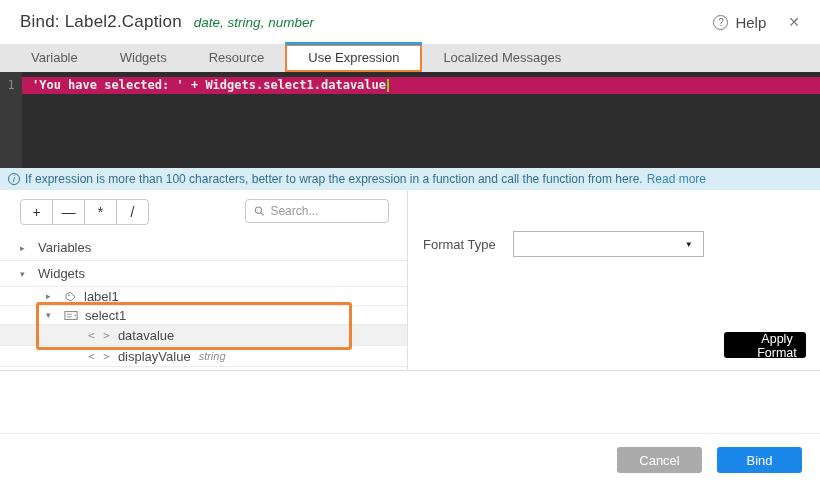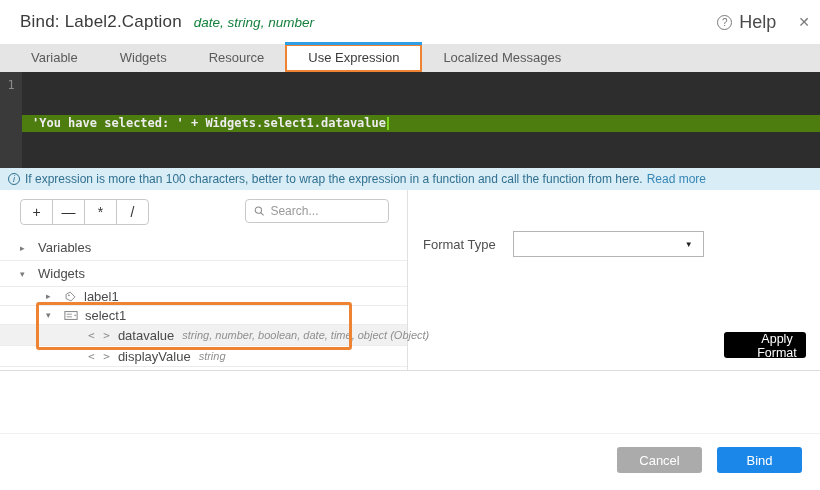--- a/index.html
+++ b/index.html
@@ -8,32 +8,32 @@
     font-family: "Liberation Sans", sans-serif;
     background: #ffffff;
     color: #444;
     overflow: hidden;
   }
   .dialog { width: 820px; height: 490px; background: #fff; position: relative; }
 
   
   .header {
     height: 44px; display: flex; align-items: center; justify-content: space-between;
-    padding: 0 10px 0 20px; background: #fff;
+    padding: 0 20px 0 20px; background: #fff;
   }
   .title-wrap { display: flex; align-items: baseline; }
   .title { font-size: 17px; font-weight: 400; color: #3b3b3b; letter-spacing: .2px; }
   .subtitle { font-size: 13.5px; font-style: italic; color: #15803d; margin-left: 12px; }
   .header-actions { display: flex; align-items: center; gap: 22px; }
   .help-wrap { display: flex; align-items: center; gap: 7px; cursor: pointer; }
   .help-circle {
     width: 15px; height: 15px; border: 1px solid #7a7a7a; border-radius: 50%;
     font-size: 10px; color: #7a7a7a; display: inline-flex; align-items: center; justify-content: center;
   }
-  .help-label { font-size: 18px; color: #4a4a4a; }
+  .help-label { font-size: 15px; color: #4a4a4a; }
   .close-x { font-size: 14px; color: #7a7a7a; cursor: pointer; }
 
   
   .tabs {
     height: 28px; background: #e5e5e5; display: flex; align-items: stretch;
     padding-left: 10px; font-size: 13px; color: #5a5a5a;
   }
   .tab { padding: 0 21px; line-height: 28px; cursor: pointer; white-space: nowrap; }
   .tab.active {
     background: #fff; border: 2px solid #ee8433; line-height: 24px;
@@ -48,22 +48,22 @@
   .editor {
     height: 96px; background: #2d2d2d; display: flex;
     font-family: "DejaVu Sans Mono", monospace; font-size: 12px;
   }
   .gutter {
     width: 22px; background: #3a3a3a; color: #8a8a8a; text-align: center;
     padding-top: 5px; line-height: 17px; flex: none;
   }
   .code-area { flex: 1; padding-top: 5px; }
   .code-line {
-    background: #4d7c0f; line-height: 17px; padding-left: 10px;
-    color: #ededed; font-weight: 600; white-space: pre; margin-top: 38px;
+    background: #be185d; line-height: 17px; padding-left: 10px;
+    color: #ededed; font-weight: 600; white-space: pre;
   }
   .cursor {
     display: inline-block; width: 2px; height: 13px; background: #7ed321;
     vertical-align: text-bottom; margin-left: 1px;
   }
 
   
   .info-banner {
     height: 22px; background: #d9edf7; color: #31708f; font-size: 12px;
     display: flex; align-items: center; padding: 0 8px; white-space: nowrap;
@@ -238,21 +238,20 @@
               <line x1="3" y1="4.5" x2="9" y2="4.5" stroke="#8a8a8a" stroke-width="1"></line>
               <line x1="3" y1="7.5" x2="9" y2="7.5" stroke="#8a8a8a" stroke-width="1"></line>
               <path d="M11.5 5 L14 5 L12.75 7 Z" fill="#8a8a8a"></path>
             </svg>
           </span>
           <span>select1</span>
         </div>
         <div class="trow leaf highlight">
           <span class="code-glyph">&lt; &gt;</span>
           <span>datavalue</span>
-          <span class="type-text">string, number, boolean, date, time, object (Object)</span>
         </div>
         <div class="trow leaf">
           <span class="code-glyph">&lt; &gt;</span>
           <span>displayValue</span>
           <span class="type-text">string</span>
         </div>
         <div class="orange-box"></div>
       </div>
     </div>
 

